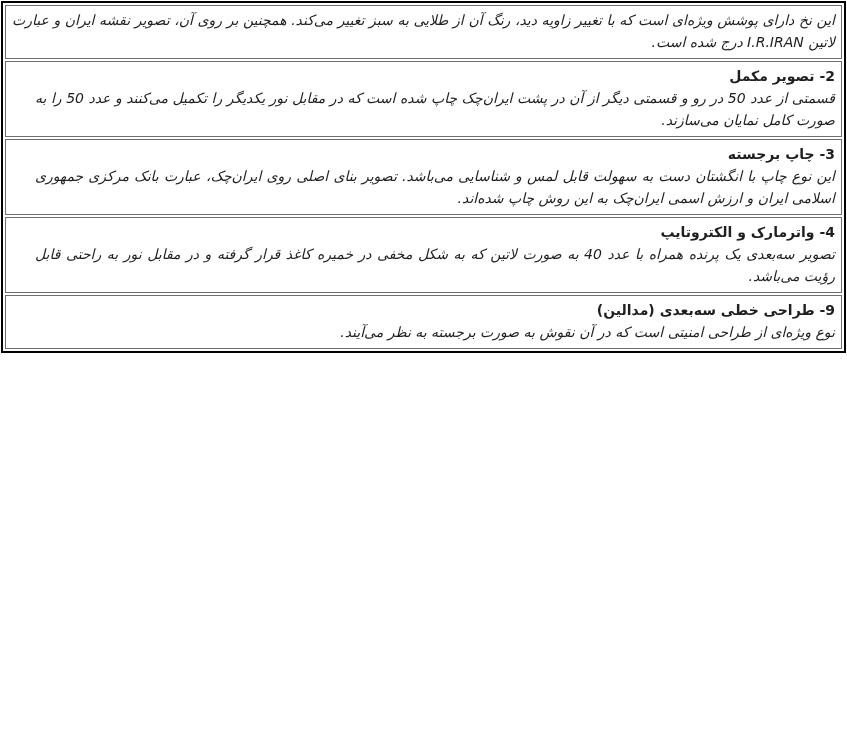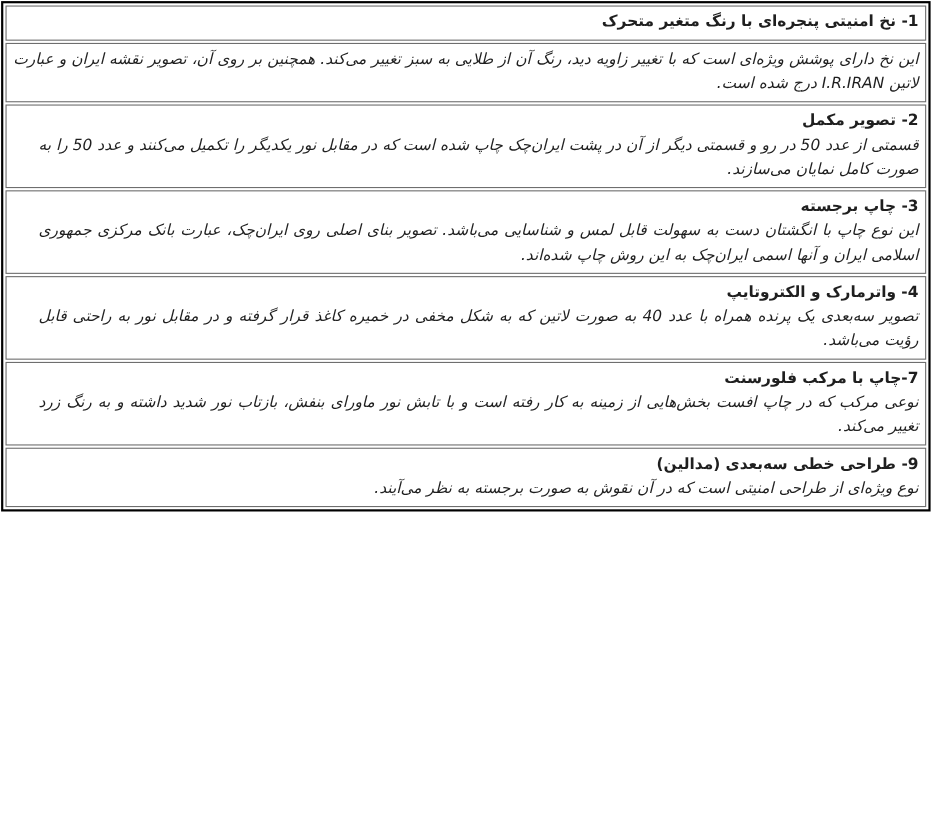--- a/index.html
+++ b/index.html
@@ -40,51 +40,40 @@
     font-style: italic;
   }
   td.section-cell .section-body { margin-top: 0; margin-left: 23px; }
 </style>
 </head>
 <body style="background: rgb(255, 255, 255);">
 
 <table class="doc-table" dir="rtl">
   <tbody>
       <tr>
-        <td class="title-cell">
-          <div class="section-title">1- نخ امنیتی پنجره‌ای با رنگ متغیر متحرک</div>
-        </td>
-      </tr>
-      <tr>
         <td class="body-cell">
           <div class="section-body">این نخ دارای پوشش ویژه‌ای است که با تغییر زاویه دید، رنگ آن از طلایی به سبز تغییر می‌کند. همچنین بر روی آن، تصویر نقشه ایران و عبارت لاتین I.R.IRAN درج شده است.</div>
         </td>
       </tr>
       <tr>
         <td class="section-cell">
           <div class="section-title">2- تصویر مکمل</div>
           <div class="section-body">قسمتی از عدد 50 در رو و قسمتی دیگر از آن در پشت ایران‌چک چاپ شده است که در مقابل نور یکدیگر را تکمیل می‌کنند و عدد 50 را به صورت کامل نمایان می‌سازند.</div>
         </td>
       </tr>
       <tr>
         <td class="section-cell">
           <div class="section-title">3- چاپ برجسته</div>
-          <div class="section-body">این نوع چاپ با انگشتان دست به سهولت قابل لمس و شناسایی می‌باشد. تصویر بنای اصلی روی ایران‌چک، عبارت بانک مرکزی جمهوری اسلامی ایران و آنها اسمی ایران‌چک به این روش چاپ شده‌اند.</div>
+          <div class="section-body">این نوع چاپ با انگشتان دست به سهولت قابل لمس و شناسایی می‌باشد. تصویر بنای اصلی روی ایران‌چک، عبارت بانک مرکزی جمهوری اسلامی ایران و ارزش اسمی ایران‌چک به این روش چاپ شده‌اند.</div>
         </td>
       </tr>
       <tr>
         <td class="section-cell">
           <div class="section-title">4- واترمارک و الکتروتایپ</div>
           <div class="section-body">تصویر سه‌بعدی یک پرنده همراه با عدد 40 به صورت لاتین که به شکل مخفی در خمیره کاغذ قرار گرفته و در مقابل نور به راحتی قابل رؤیت می‌باشد.</div>
-        </td>
-      </tr>
-      <tr>
-        <td class="section-cell">
-          <div class="section-title">7-چاپ با مرکب فلورسنت</div>
-          <div class="section-body">نوعی مرکب که در چاپ افست بخش‌هایی از زمینه به کار رفته است و با تابش نور ماورای بنفش، بازتاب نور شدید داشته و به رنگ زرد تغییر می‌کند.</div>
         </td>
       </tr>
       <tr>
         <td class="section-cell">
           <div class="section-title">9- طراحی خطی سه‌بعدی (مدالین)</div>
           <div class="section-body">نوع ویژه‌ای از طراحی امنیتی است که در آن نقوش به صورت برجسته به نظر می‌آیند.</div>
         </td>
       </tr>
     </tbody>
 </table>

